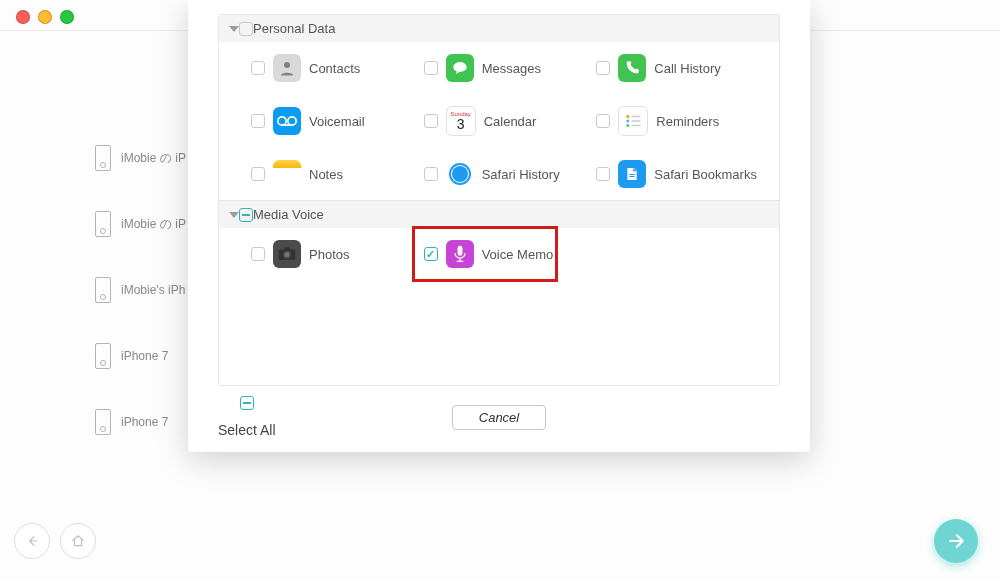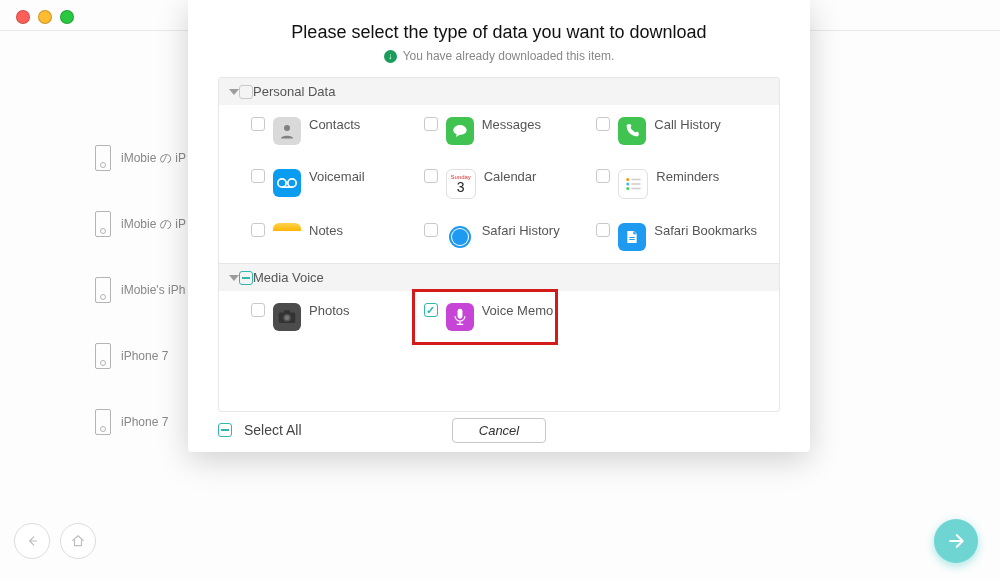--- a/index.html
+++ b/index.html
@@ -213,20 +213,21 @@
 
   .items-grid {
     display: grid;
     grid-template-columns: repeat(3, 1fr);
     padding: 12px 10px 12px 32px;
     row-gap: 24px;
     column-gap: 0;
   }
   .data-item {
     display: flex;
+    align-items: center;
     gap: 8px;
     font-size: 13px;
     color: #555;
     position: relative;
   }
   .app-icon {
     width: 28px;
     height: 28px;
     border-radius: 6px;
     display: flex;
@@ -254,20 +255,21 @@
     align-items: center;
     padding: 10px 30px 14px 30px;
     position: relative;
   }
   .select-all {
     display: flex;
     align-items: center;
     gap: 12px;
     font-size: 14px;
     color: #444;
+    flex-direction: column;
   }
   .footer-buttons {
     position: absolute;
     left: 50%;
     transform: translateX(-50%);
     display: flex;
     gap: 18px;
     font-style: italic;
   }
   .btn {
@@ -340,27 +342,20 @@
       </svg>
   </div>
 </div>
 <div class="next-btn">
   <svg width="20" height="20" viewBox="0 0 24 24">
       <path fill="none" stroke="#fff" stroke-width="2.5" stroke-linecap="round" stroke-linejoin="round" d="M5 12h14M13 5l7 7-7 7"></path>
     </svg>
 </div>
 
 <div class="modal">
-  <div class="modal-header">
-    <div class="modal-title">Please select the type of data you want to download</div>
-    <div class="modal-subtitle">
-      <span class="dl-icon">↓</span>
-      <span>You have already downloaded this item.</span>
-    </div>
-  </div>
 
   <div class="data-area">
 
     <div class="group-header">
       <span class="caret"></span>
       <span class="cbox"></span>
       <span>Personal Data</span>
     </div>
     <div class="items-grid">
       <div class="data-item">

